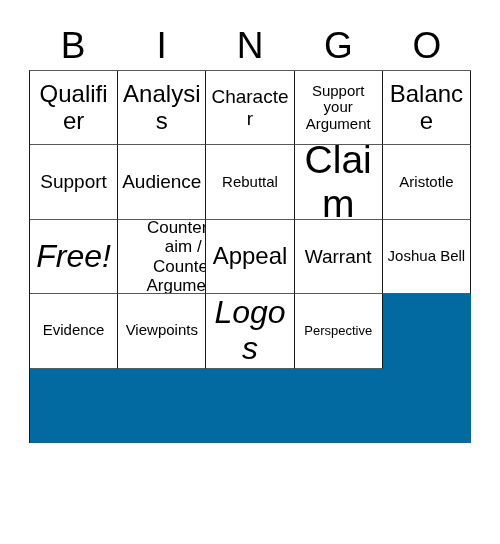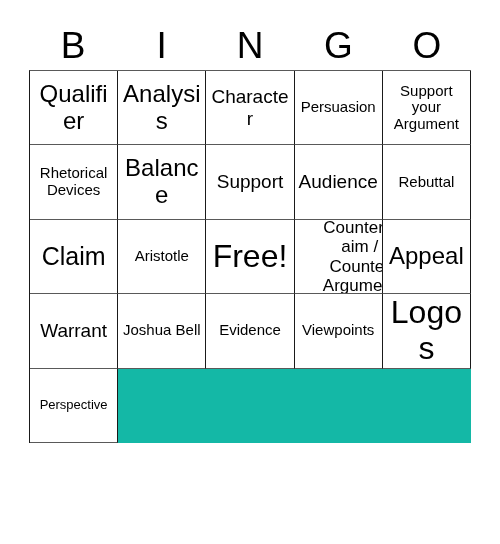--- a/index.html
+++ b/index.html
@@ -51,21 +51,21 @@
     left: 29px;
     top: 70px;
     width: 442px;
     height: 373px;
     display: grid;
     grid-template-columns: repeat(5, 1fr);
     grid-template-rows: repeat(5, 1fr);
     border-top: 1px solid #595959;
     border-left: 1px solid #1a1a1a;
     box-sizing: border-box;
-    background: #14b8a6;
+    background: #0369a1;
   }
   .cell {
     border-right: 1px solid #1a1a1a;
     border-bottom: 1px solid #595959;
     box-sizing: border-box;
     display: flex;
     align-items: center;
     justify-content: center;
     text-align: center;
     padding: 2px 3px;
@@ -74,22 +74,22 @@
   }
   .cell-text {
     display: block;
     width: 100%;
     line-height: 1.12;
     word-wrap: break-word;
     color: #000000;
   }
 
   
-  .fs-xxl  { font-size: 32px; }
-  .fs-xl   { font-size: 25px; }
+  .fs-xxl  { font-size: 32px; font-style: italic; }
+  .fs-xl   { font-size: 39px; }
   .fs-lg   { font-size: 24px; }
   .fs-md   { font-size: 15px; }
   .fs-sm   { font-size: 19px; }
   .fs-xs   { font-size: 15px; text-align: center; }
   .fs-xxs  { font-size: 13px; }
   .fs-tiny { font-size: 17px; margin-left: 43px; }
 </style>
 </head>
 <body>
 
@@ -107,27 +107,21 @@
       <div class="cell">
         <span class="cell-text fs-lg">Qualifier</span>
       </div>
       <div class="cell">
         <span class="cell-text fs-lg">Analysis</span>
       </div>
       <div class="cell">
         <span class="cell-text fs-sm">Character</span>
       </div>
       <div class="cell">
-        <span class="cell-text fs-xs">Persuasion</span>
-      </div>
-      <div class="cell">
         <span class="cell-text fs-xs">Support your Argument</span>
-      </div>
-      <div class="cell">
-        <span class="cell-text fs-xs">Rhetorical Devices</span>
       </div>
       <div class="cell">
         <span class="cell-text fs-lg">Balance</span>
       </div>
       <div class="cell">
         <span class="cell-text fs-sm">Support</span>
       </div>
       <div class="cell">
         <span class="cell-text fs-sm">Audience</span>
       </div>

